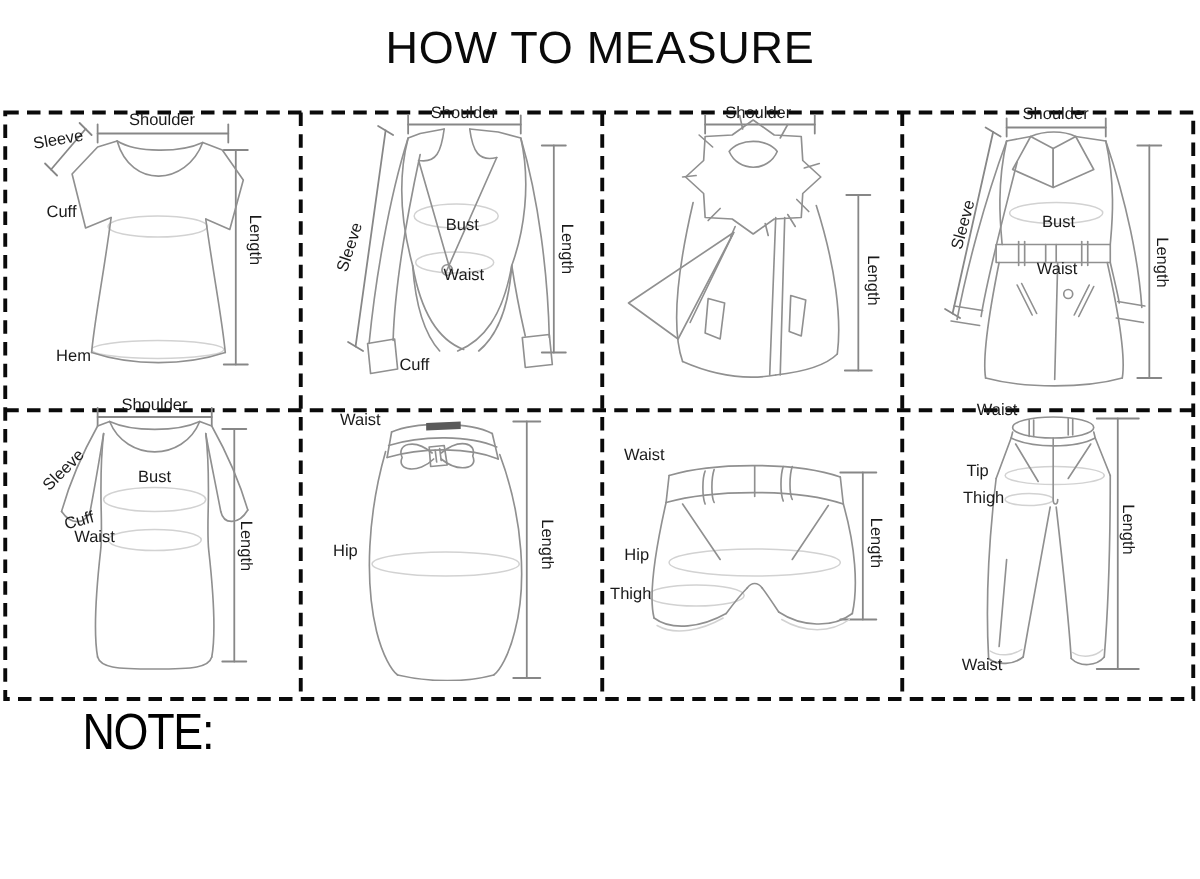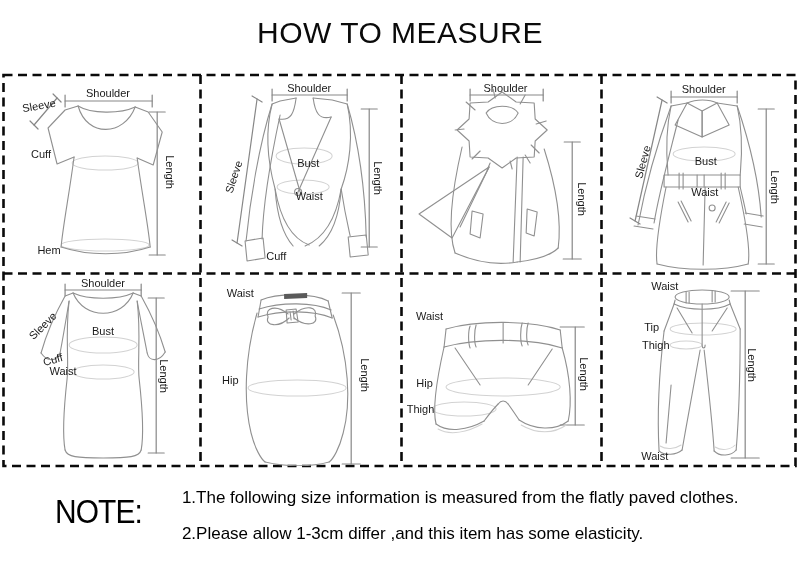--- a/index.html
+++ b/index.html
@@ -1,38 +1,38 @@
 <!DOCTYPE html>
 <html><head>
 <meta charset="utf-8">
 <style>
   html,body{margin:0;padding:0;background:#ffffff;}
   .page{position:relative;width:800px;height:586px;background:#ffffff;overflow:hidden;
         font-family:"Liberation Sans", sans-serif;}
   .title{position:absolute;top:16px;left:0;width:100%;text-align:center;
          font-size:30px;font-weight:400;color:#0a0a0a;letter-spacing:.5px;}
   .gridlines{position:absolute;left:0;top:0;}
-  .grid{position:absolute;left:3px;top:75px;width:793px;height:391px;
+  .grid{position:absolute;left:3px;top:63px;width:793px;height:391px;
         display:grid;grid-template-columns:repeat(4,1fr);grid-template-rows:198px 193px;}
   .cell{position:relative;}
   .cell svg.draw{position:absolute;left:0;top:0;width:100%;height:100%;}
   .draw path,.draw line,.draw ellipse,.draw circle,.draw polygon,.draw rect{
         stroke:#909090;fill:none;stroke-width:1.1;stroke-linecap:round;stroke-linejoin:round;}
   .draw .m line{stroke:#878787;stroke-width:1.2;}
   .draw .lt{stroke:#d2d2d2;stroke-width:1;}
   .draw .dk{fill:#5a5a5a;stroke:none;}
   .lb{position:absolute;font-size:11px;color:#1a1a1a;white-space:nowrap;
       transform:translate(-50%,-50%);line-height:1;}
   .r90{transform:translate(-50%,-50%) rotate(90deg);}
   .rm10{transform:translate(-50%,-50%) rotate(-10deg);}
   .rm15{transform:translate(-50%,-50%) rotate(-15deg);}
   .rm45{transform:translate(-50%,-50%) rotate(-45deg);}
   .rm72{transform:translate(-50%,-50%) rotate(-72deg);}
   .rm75{transform:translate(-50%,-50%) rotate(-75deg);}
-  .note{position:absolute;left:55px;top:479px;display:flex;align-items:center;gap:28px;color:#000;}
+  .note{position:absolute;left:55px;top:469px;display:flex;align-items:flex-end;gap:4px;color:#000;}
   .note-heading{font-size:34px;font-weight:400;letter-spacing:-1px;
       transform:scaleX(.88);transform-origin:left top;display:inline-block;}
   .note-lines{padding-top:9px;}
   .note-line{font-size:17px;color:#000;}
   .note-line + .note-line{margin-top:16px;}
 </style>
 </head>
 <body>
 
 <div class="page">
@@ -344,19 +344,15 @@
       <span class="lb" style="left:54px;top:54px">Tip</span>
       <span class="lb" style="left:58px;top:72px">Thigh</span>
       <span class="lb" style="left:57px;top:183px">Waist</span>
       <span class="lb r90" style="left:153px;top:92px">Length</span>
     </div>
 
   </div>
 
   <div class="note">
     <span class="note-heading">NOTE:</span>
-    <div class="note-lines">
-      <div class="note-line">1.The following size information is measured from the flatly paved clothes.</div>
-      <div class="note-line">2.Please allow 1-3cm differ ,and this item has some elasticity.</div>
-    </div>
   </div>
 
 </div>
 
 </body></html>

